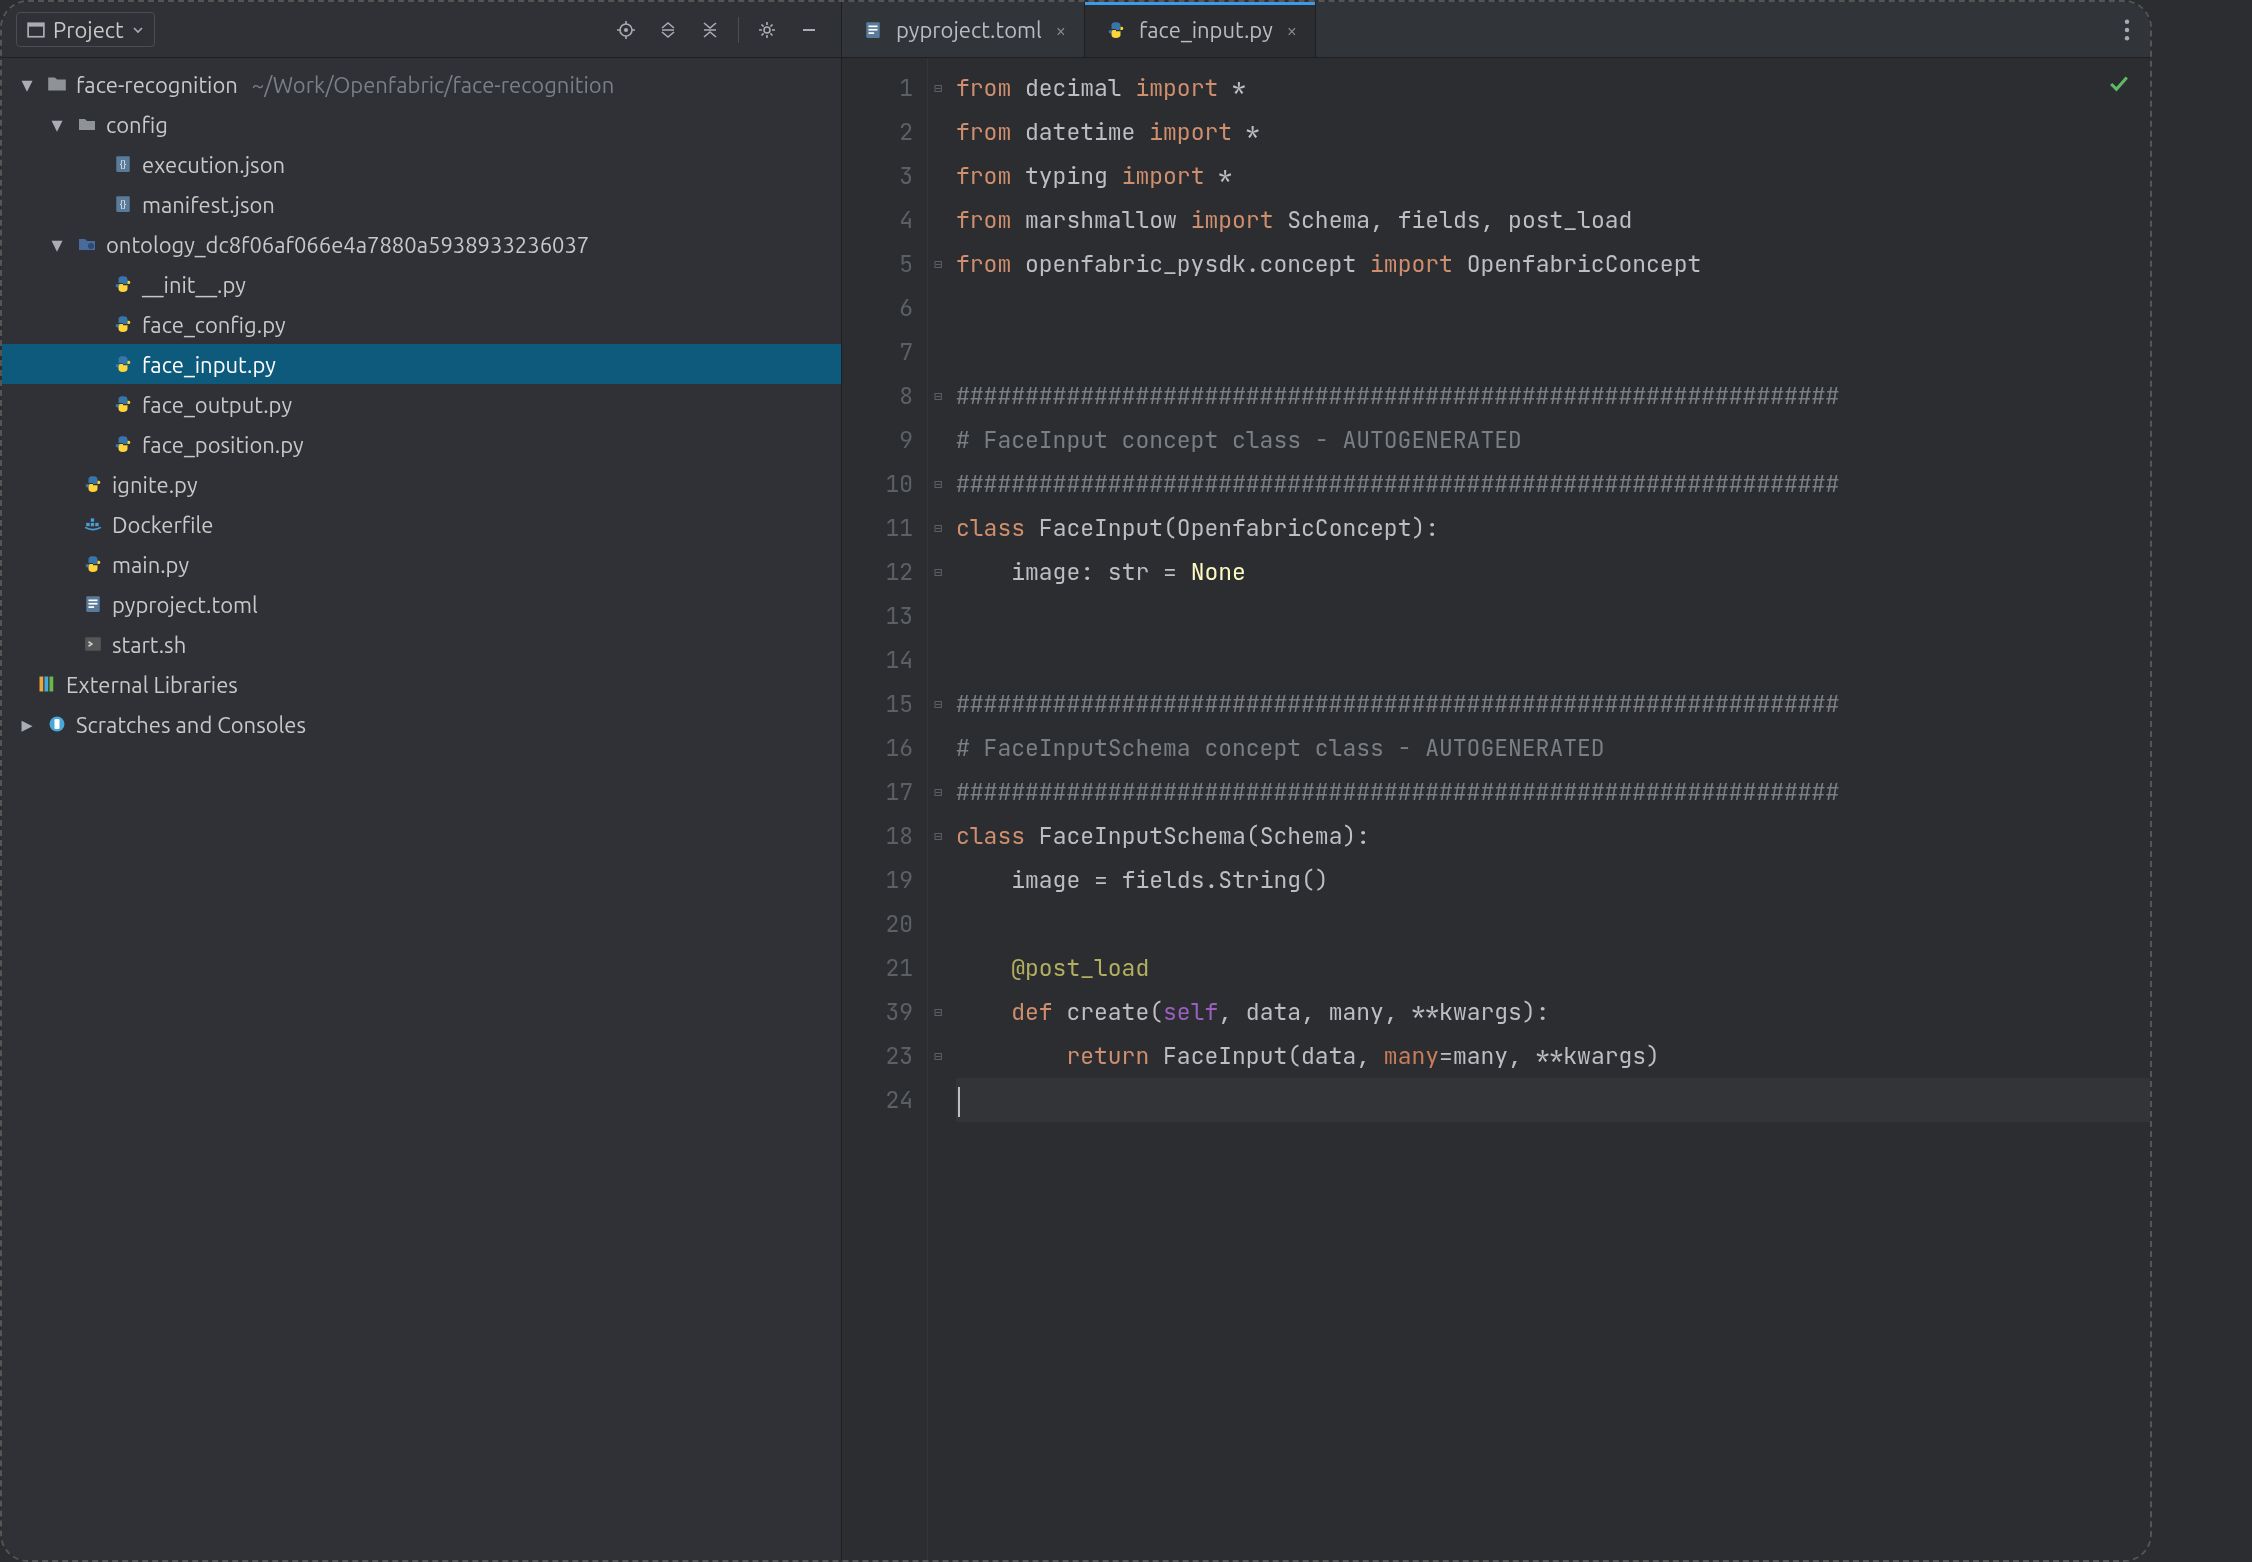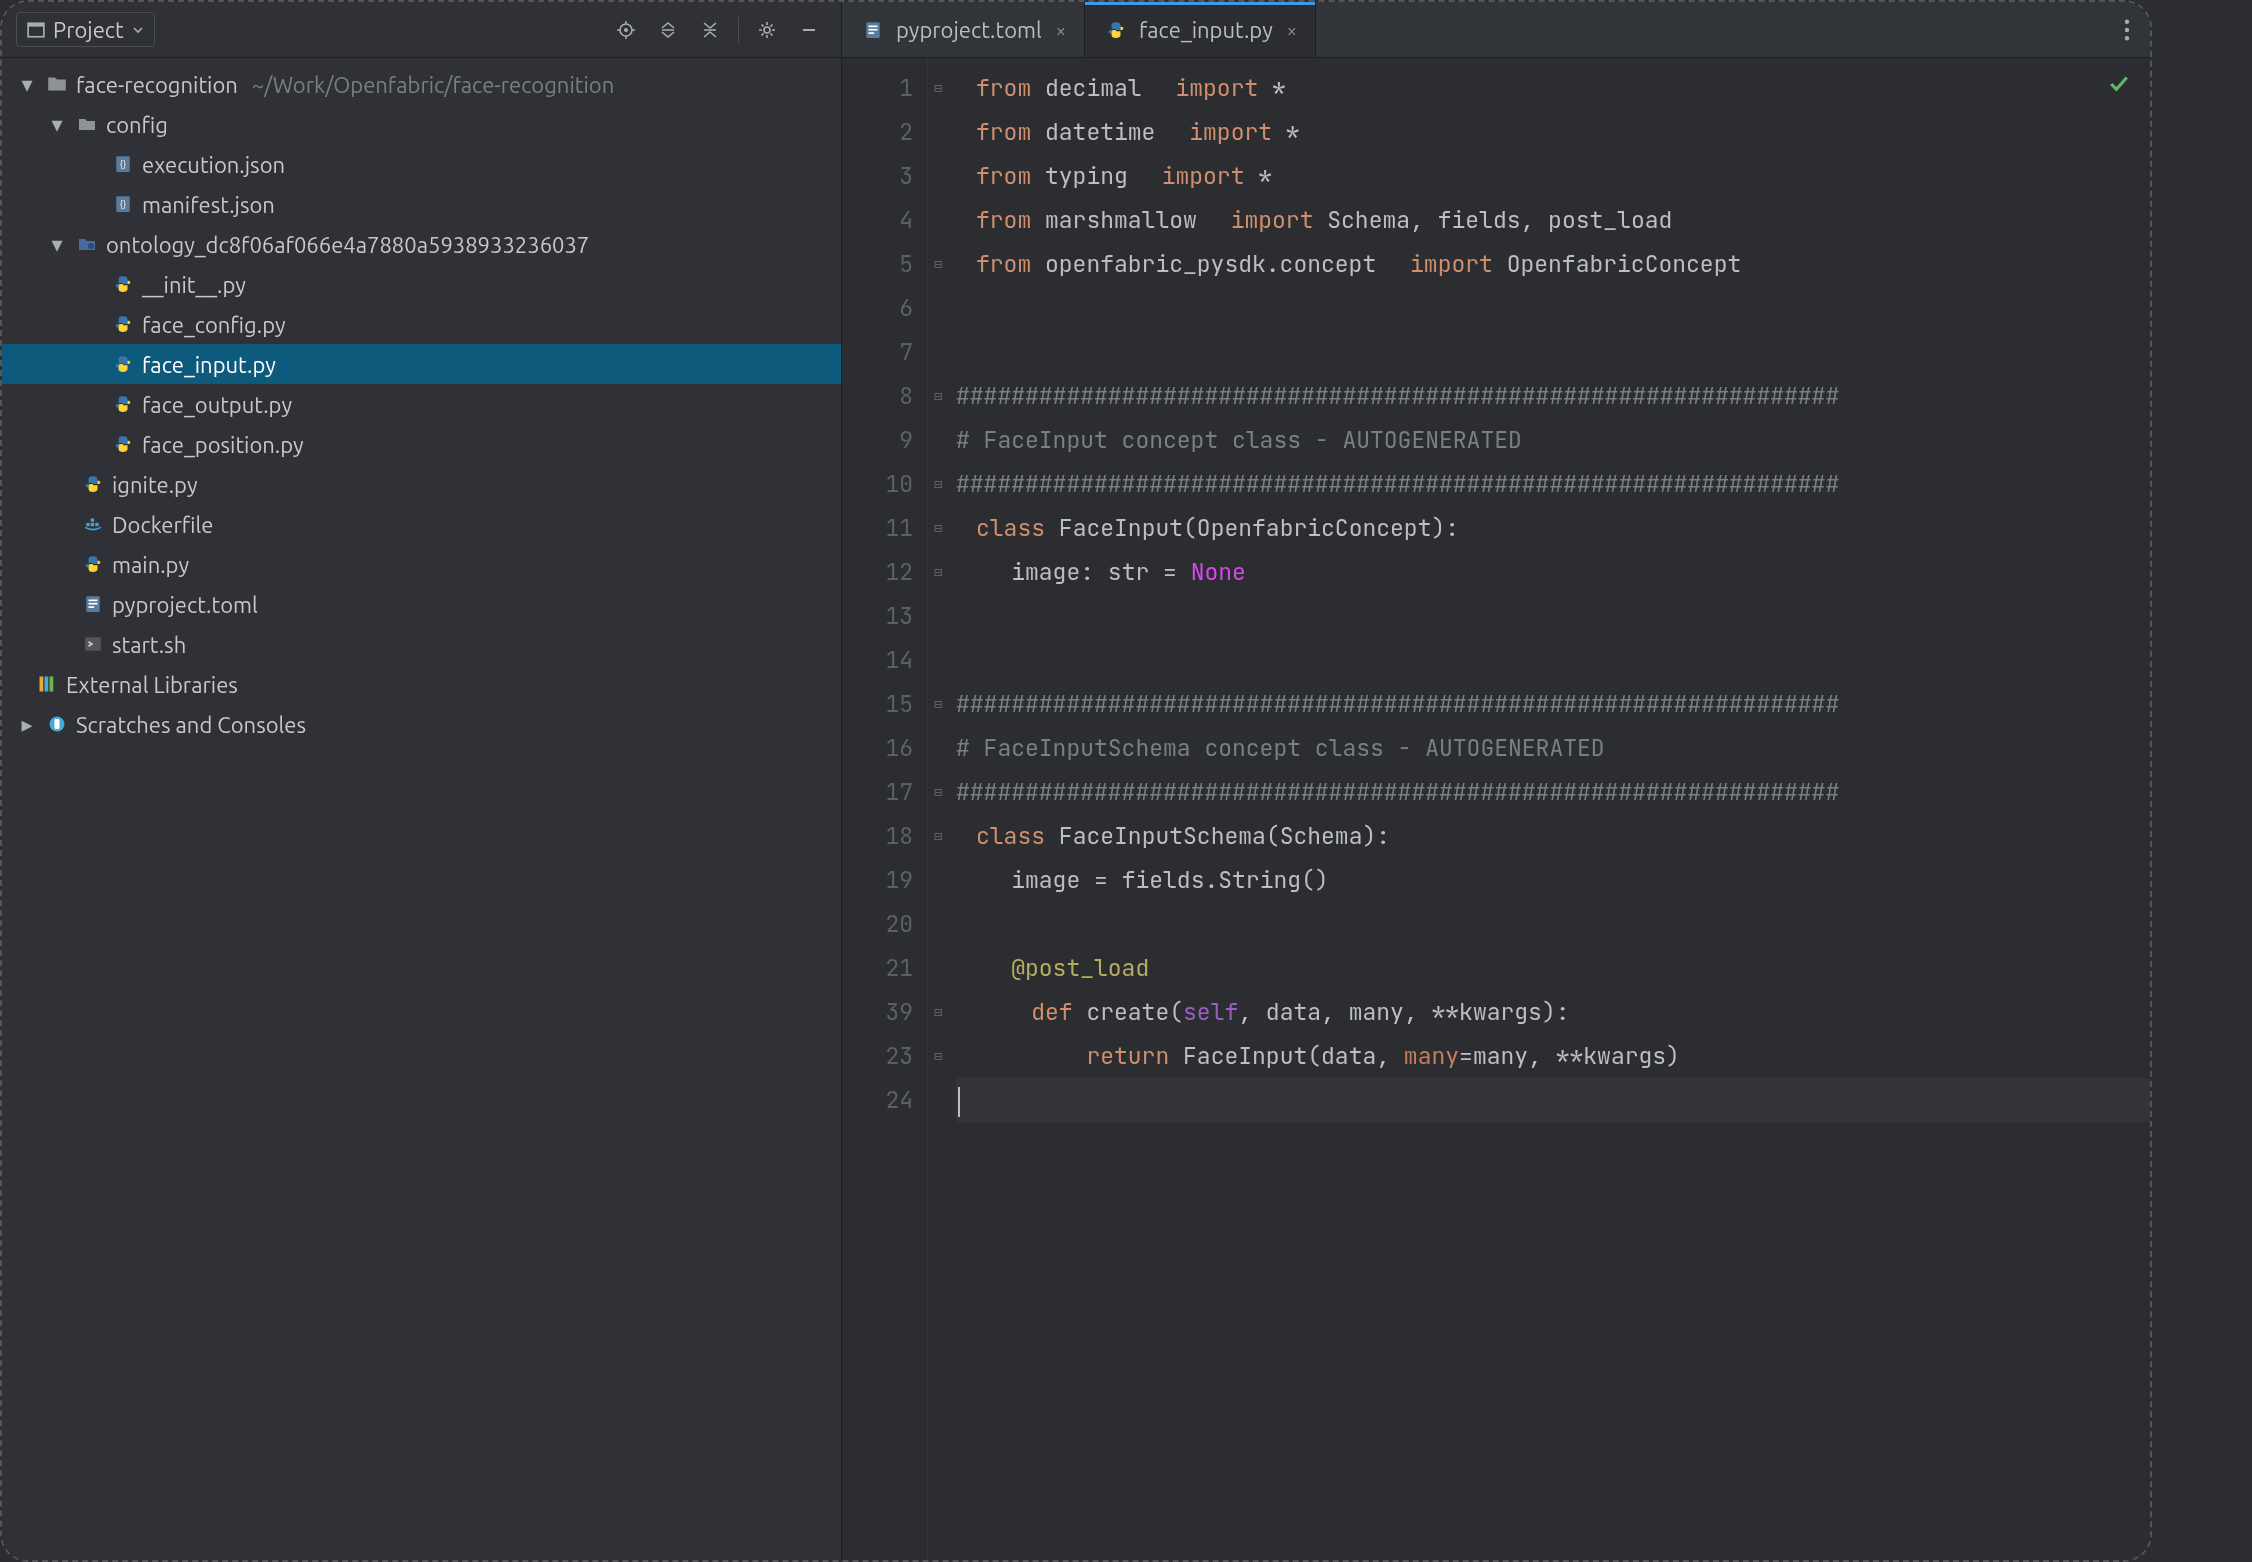--- a/index.html
+++ b/index.html
@@ -174,29 +174,29 @@
   }
   .fold-gutter div { height: 44px; display:flex; align-items:center; justify-content:center; font-size:14px; }
   .code {
     flex: 1;
     padding: 8px 0 0 8px;
     color: #bcbec4;
     white-space: pre;
   }
   .code .line { height: 44px; }
   .code .line.current { background: #323438; }
-  .kw { color: #cf8e6d; margin-left: 20px; }
+  .kw { color: #cf8e6d; }
   .fn { color: #bcbec4; }
   .id { color: #bcbec4; }
   .cls { color: #bcbec4; }
   .cmt { color: #7a7f85; }
   .decor { color: #b3ae60; }
   .self { color: #9a5fbf; }
   .kwarg { color: #c77d5a; }
-  .kw-none { color: #d946ef; margin-top: 32px; }
+  .kw-none { color: #fef9c3; margin-top: 32px; }
   .caret {
     display: inline-block;
     width: 2px;
     height: 30px;
     background: #bcbec4;
     vertical-align: middle;
     margin-left: 2px;
   }
   .status-ok {
     position: absolute;

